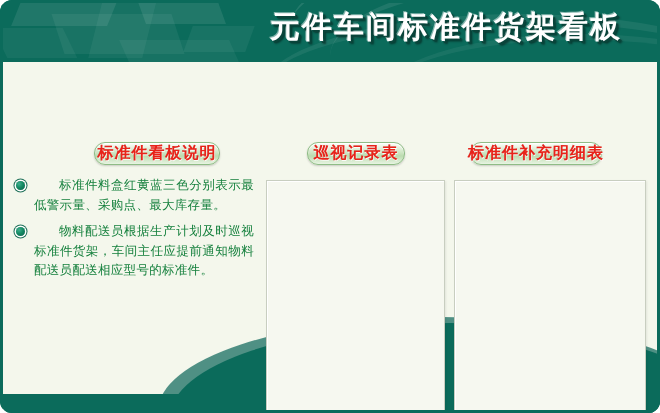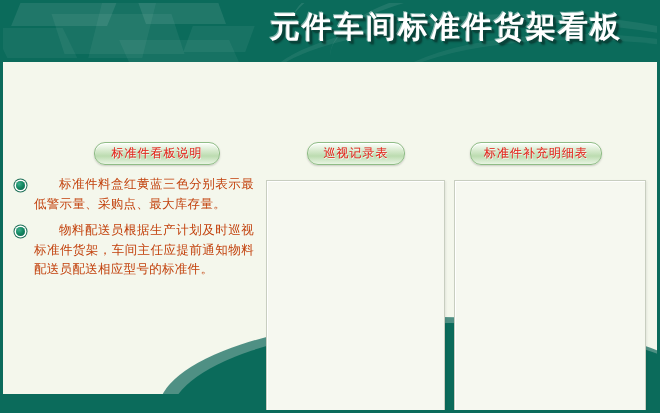--- a/index.html
+++ b/index.html
@@ -7,20 +7,21 @@
     padding: 0;
     background: #ffffff;
   }
   #board {
     position: relative;
     width: 660px;
     height: 413px;
     overflow: hidden;
     background: #f4f7ec;
     font-family: "Liberation Sans", "DejaVu Sans", sans-serif;
+    border-radius: 12px;
   }
 
   
   .frame-edge {
     position: absolute;
     left: 0; top: 0;
     width: 660px; height: 413px;
     box-sizing: border-box;
     border: 3px solid #0b6b5b;
     pointer-events: none;
@@ -123,22 +124,22 @@
     border-radius: 11px;
     background: linear-gradient(to bottom, #fdfffb 0%, #d5e9cc 38%, #bcdcb0 62%, #e8f4e2 100%);
     border: 1px solid #8fbc86;
     box-shadow: 0 1px 2px rgba(0,0,0,0.18), inset 0 1px 0 rgba(255,255,255,0.9);
     display: flex;
     align-items: center;
     justify-content: center;
     z-index: 6;
   }
   .pill-text {
-    font-size: 12px;
-    font-weight: normal;
+    font-size: 16px;
+    font-weight: bold;
     color: #e8231a;
     letter-spacing: 1px;
     text-shadow: 0.5px 0.5px 0 rgba(255,255,255,0.85), -0.3px -0.3px 0 rgba(120,0,0,0.25);
     white-space: nowrap;
   }
   #pill-desc   { left: 94px;  top: 80px; width: 124px; }
   #pill-patrol { left: 307px; top: 80px; width: 96px;  }
   #pill-supply { left: 470px; top: 80px; width: 130px; }
 
   
@@ -161,25 +162,25 @@
     height: 9px;
     margin-top: 5px;
     margin-right: 9px;
     border-radius: 50%;
     background: radial-gradient(circle at 35% 32%, #3fae8e 0%, #148a63 45%, #0b5f4c 100%);
     box-shadow: 0 0 0 1.5px #ffffff, 0 0 0 2.5px #1d6f57;
   }
   .bullet-text {
     font-size: 12.5px;
     line-height: 19.5px;
-    color: #c2410c;
+    color: #15803d;
     text-align: justify;
     text-justify: inter-ideograph;
     text-indent: 2em;
-    font-family: Liberation Mono, monospace;
+    font-family: Liberation Sans, sans-serif;
     letter-spacing: 0.3px;
   }
 
   
   .panel {
     position: absolute;
     background: #f6f8f0;
     border: 1px solid #c8cec0;
     box-shadow: inset 1px 1px 0 #ffffff, 1px 1px 2px rgba(0,0,0,0.08);
     z-index: 4;

